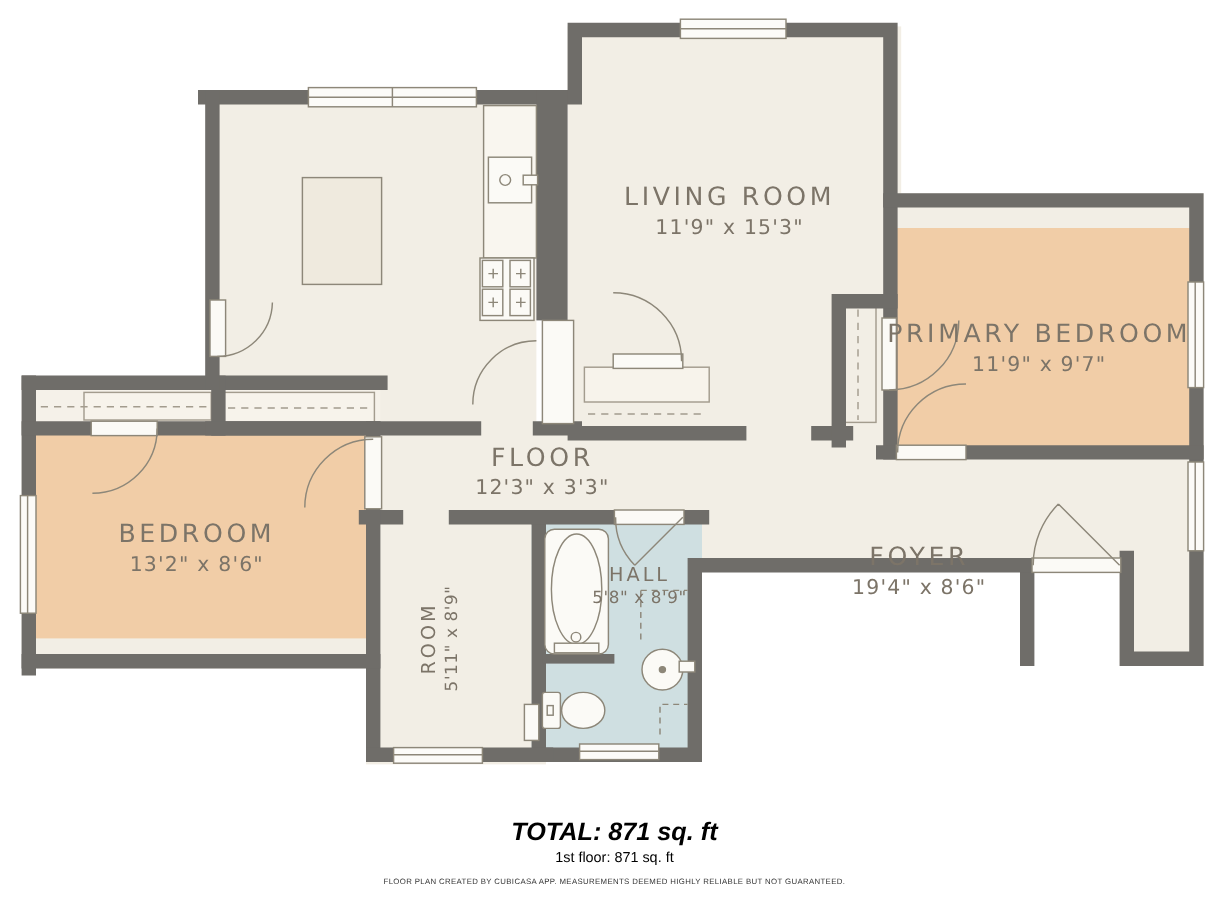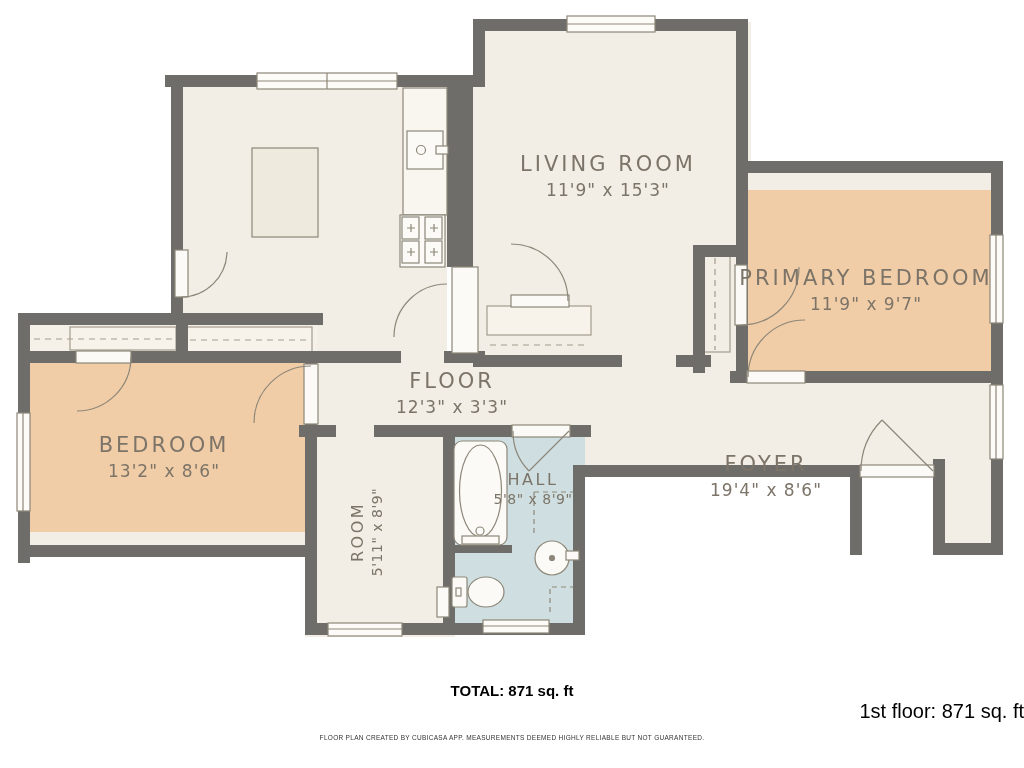--- a/index.html
+++ b/index.html
@@ -8,22 +8,22 @@
   .plan-svg{position:absolute;left:0;top:0;}
   .lbl{position:absolute;transform:translate(-50%,-50%);text-align:center;
        color:#7c7468;white-space:nowrap;}
   .lbl .nm{font-size:21px;letter-spacing:3px;}
   .lbl .dm{font-size:17px;letter-spacing:1px;margin-top:4px;}
   .lbl.small .nm{font-size:16px;letter-spacing:2.5px;}
   .lbl.small .dm{font-size:14px;letter-spacing:.5px;margin-top:2px;}
   .lbl.vert{transform:translate(-50%,-50%) rotate(-90deg);}
   .footer{position:absolute;left:0;right:0;top:682px;text-align:center;
           font-family:"Liberation Sans",sans-serif;color:#000;}
-  .f-total{font-weight:bold;font-size:15px;}
-  .f-line{font-size:20px;margin-top:1px;text-align:right;}
+  .f-total{font-weight:bold;font-size:21px;font-style:italic;}
+  .f-line{font-size:12px;margin-top:1px;}
   .f-disc{font-size:6.5px;margin-top:11px;color:#333;letter-spacing:.3px;}
 </style>
 </head>
 <body>
 
 <div class="stage">
 
   <svg class="plan-svg" width="1024" height="768" viewBox="0 0 1024 768">
 
     <g>

